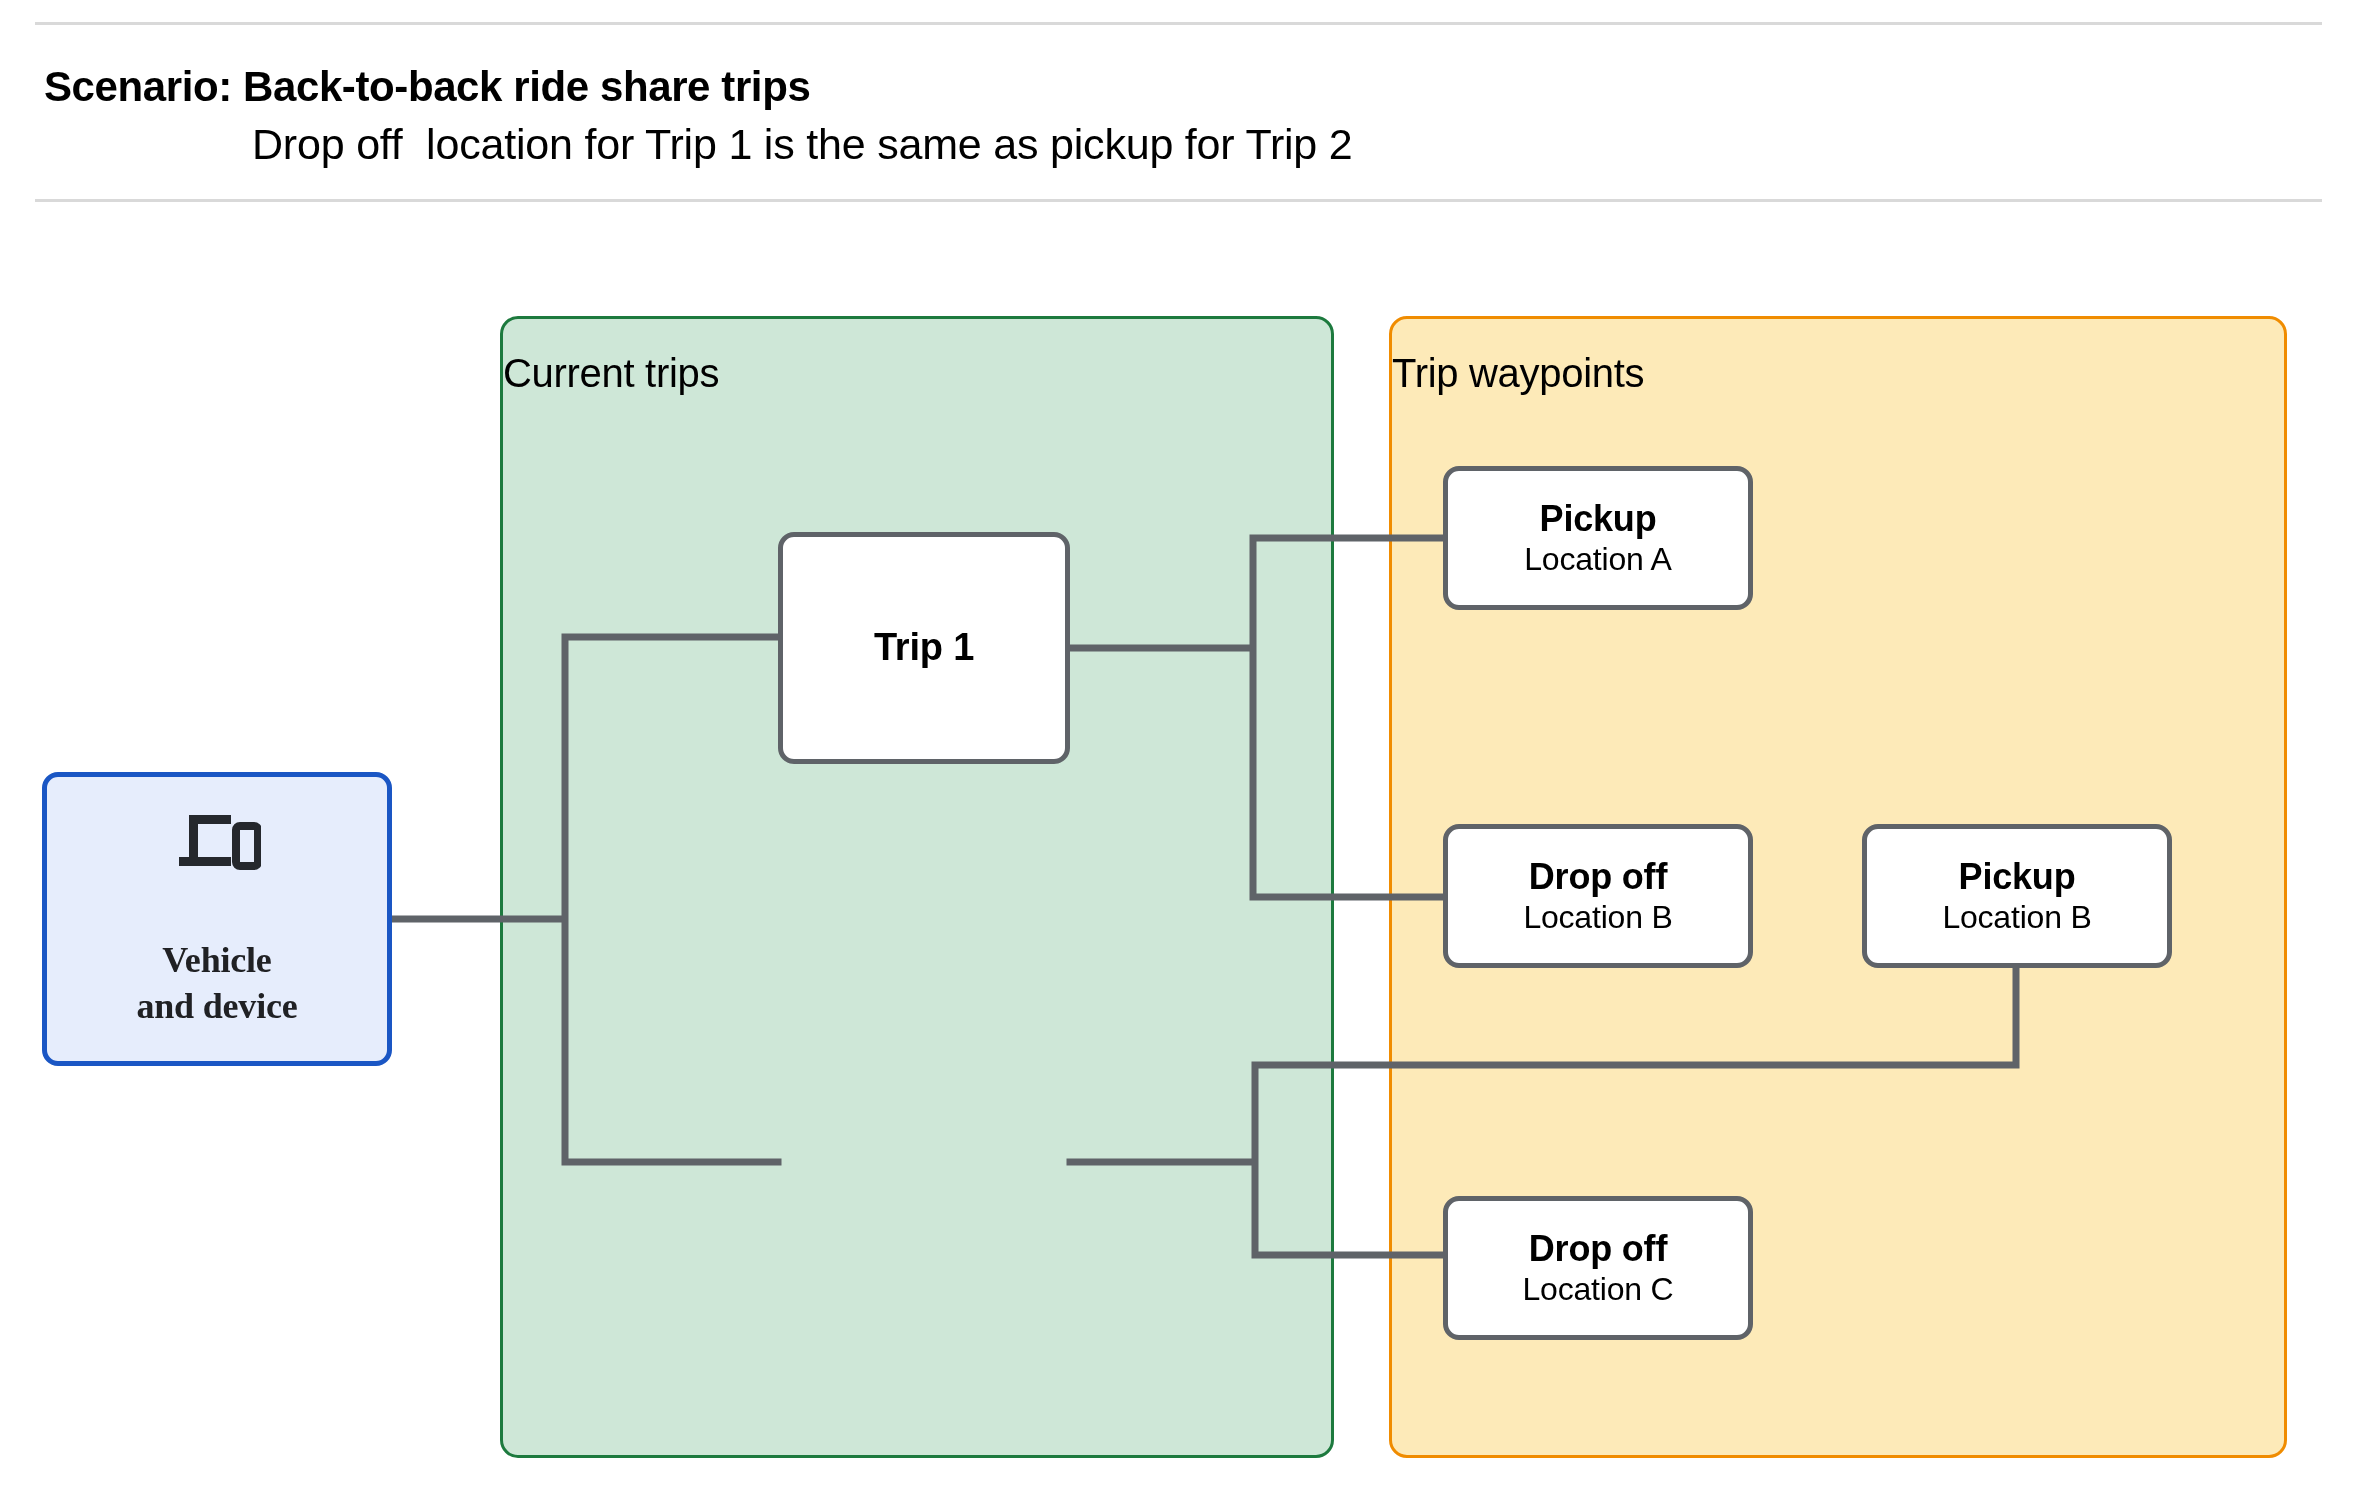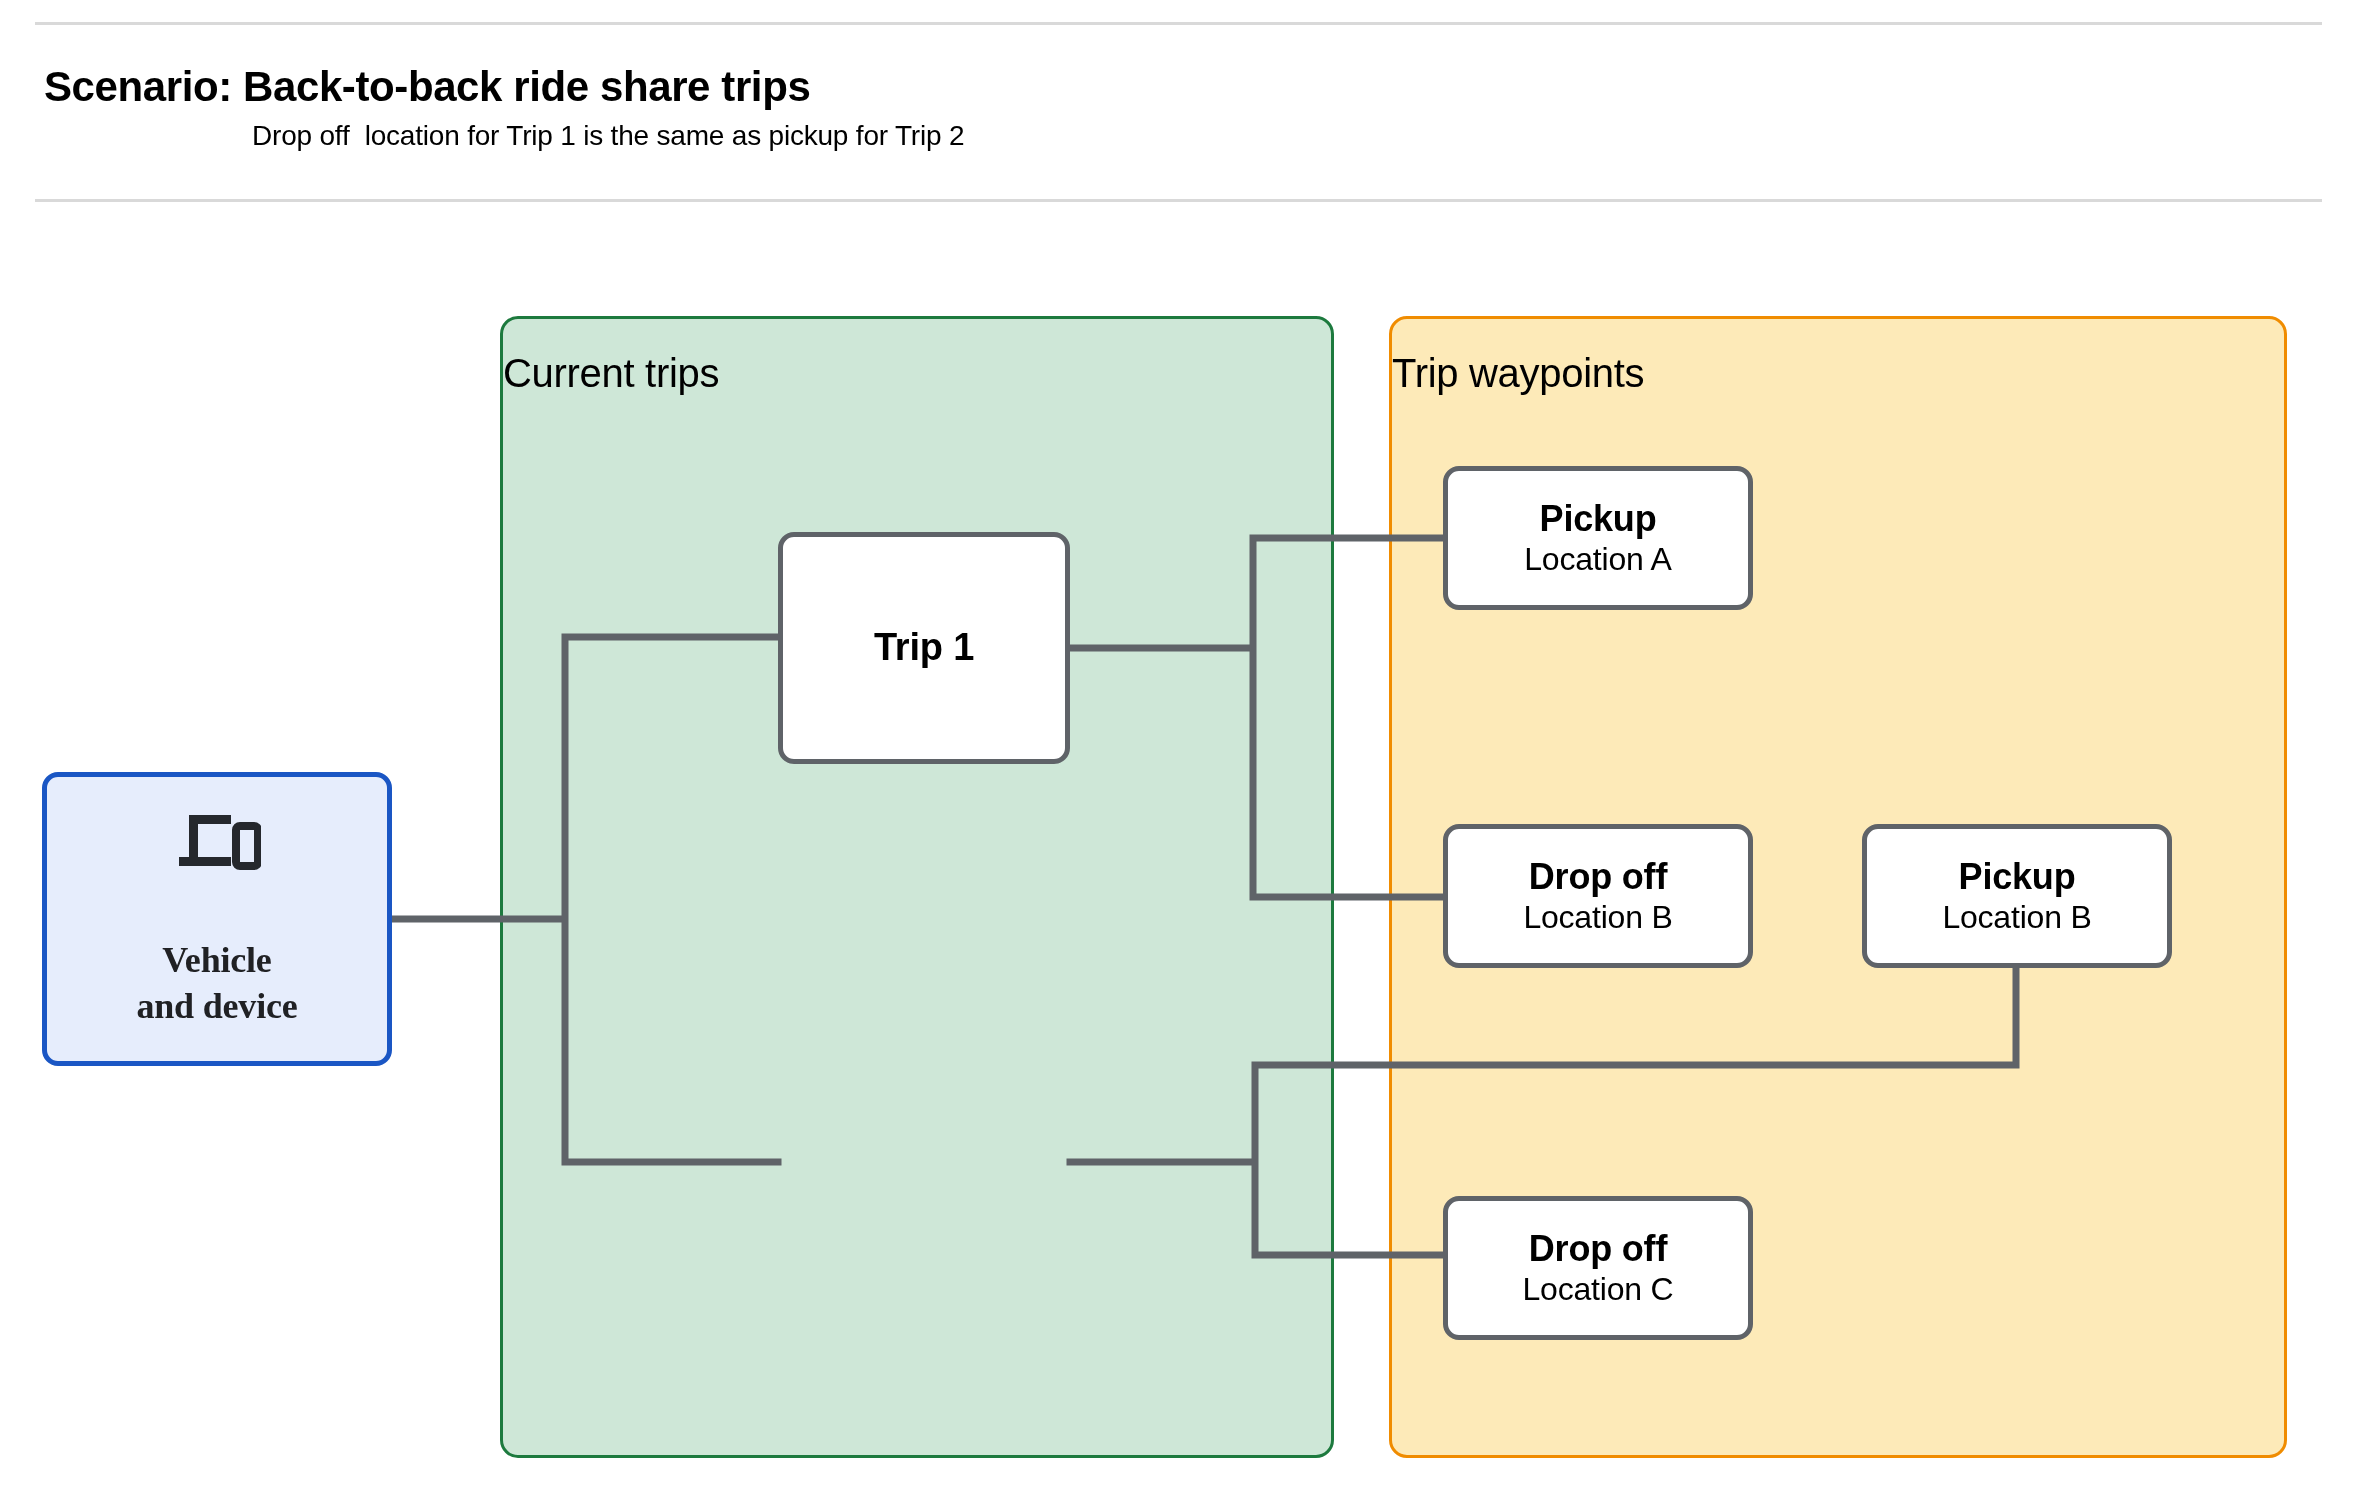--- a/index.html
+++ b/index.html
@@ -40,21 +40,21 @@
     font-size: 42px;
     font-weight: 700;
     letter-spacing: -0.4px;
     white-space: pre;
     color: #000000;
   }
   #scenario-subtitle {
     position: absolute;
     left: 252px;
     top: 120px;
-    font-size: 28px;
+    font-size: 43px;
     font-weight: 400;
     letter-spacing: -0.2px;
     white-space: pre;
     color: #000000;
   }
 
   
   #diagram {
     position: absolute;
     left: 0; top: 0;

